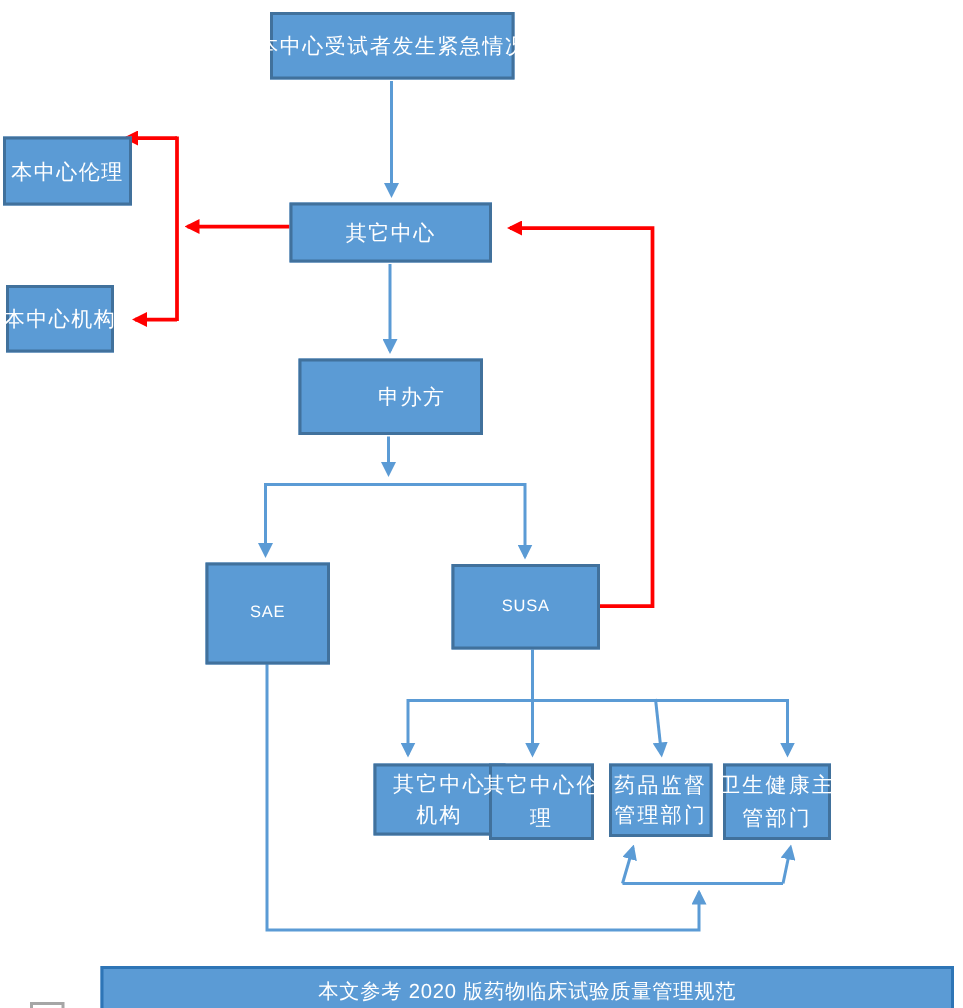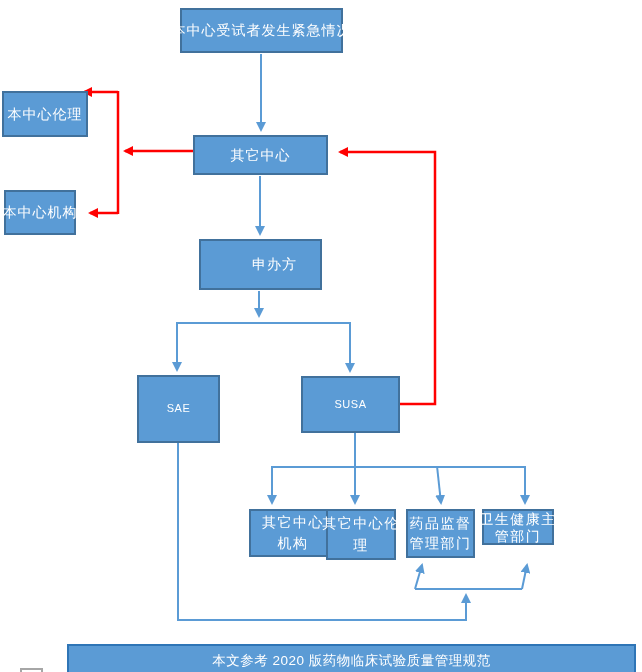--- a/index.html
+++ b/index.html
@@ -134,21 +134,21 @@
   <div class="node two-line" style="left:326px;top:509px;width:70px;height:51px;">
     <span class="lbl">其它中心伦</span>
     <span class="lbl">理</span>
   </div>
 
   <div class="node two-line" style="left:406px;top:509px;width:69px;height:49px;">
     <span class="lbl">药品监督</span>
     <span class="lbl">管理部门</span>
   </div>
 
-  <div class="node two-line" style="left:482px;top:509px;width:72px;height:36px;">
+  <div class="node two-line" style="left:482px;top:509px;width:72px;height:51px;">
     <span class="lbl">卫生健康主</span>
     <span class="lbl">管部门</span>
   </div>
 
   <div class="footer-bar">
     <span>本文参考 2020 版药物临床试验质量管理规范</span>
   </div>
 
   <div class="corner-handle"></div>
 

